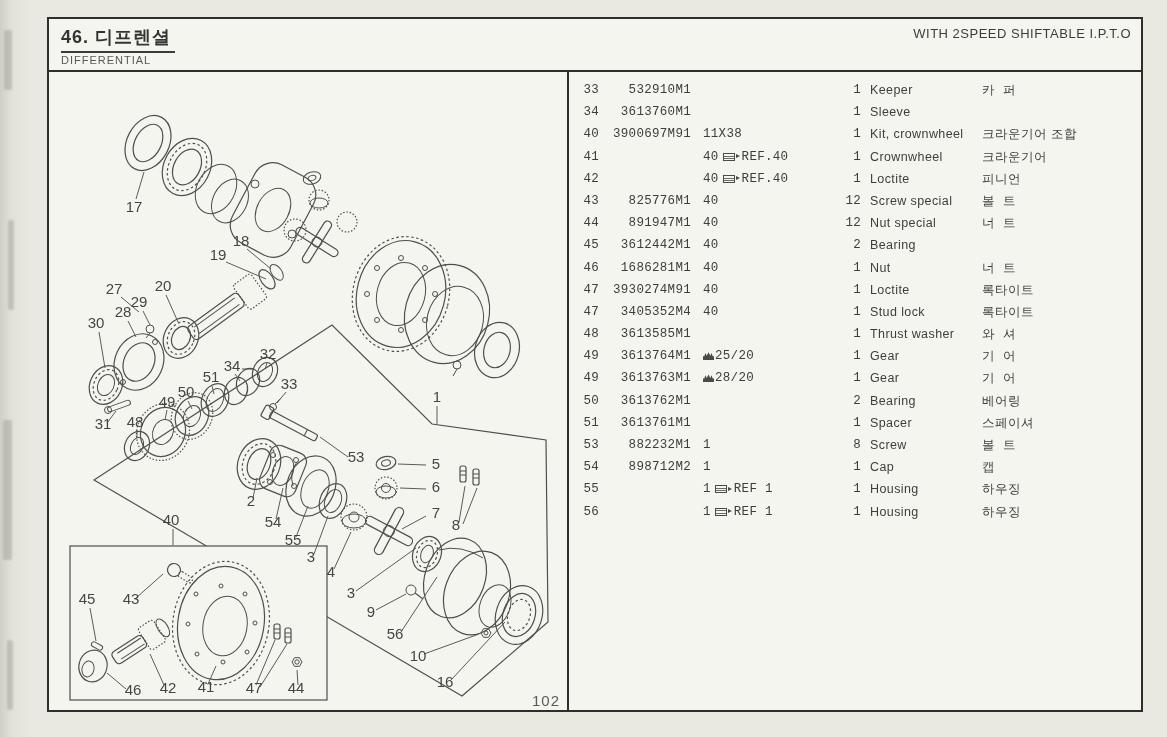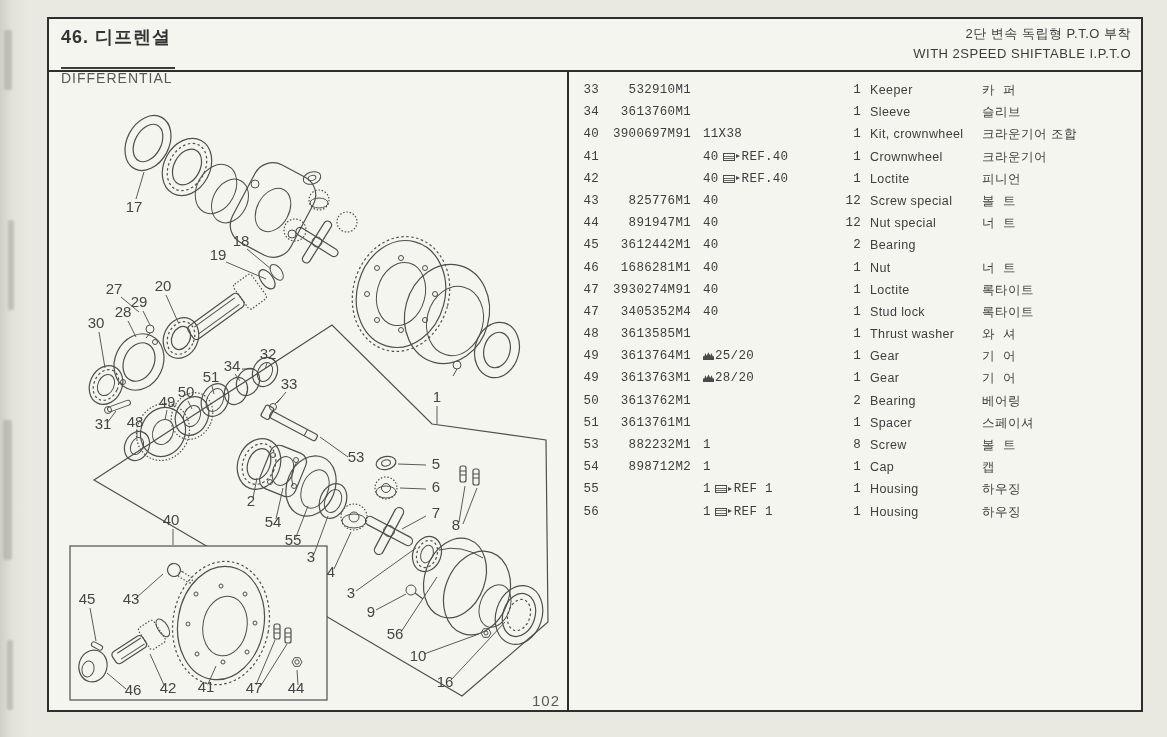--- a/index.html
+++ b/index.html
@@ -13,22 +13,22 @@
   .scan-edge{position:absolute;left:0;top:0;bottom:0;width:30px;
     background:linear-gradient(90deg,#cfcfc7 0,#e2e2da 40%,rgba(233,233,226,0) 100%);}
   .scan-mark{position:absolute;background:#9a9a90;opacity:.45;filter:blur(1px);border-radius:2px;}
   .sheet{
     position:absolute;left:47px;top:17px;width:1096px;height:695px;
     border:2px solid #2e2e2e;background:#f5f5f0;box-sizing:border-box;
   }
   .hdr{height:51px;border-bottom:2px solid #2e2e2e;position:relative;}
   .title-block{position:absolute;left:12px;top:6px;}
   .title-ko{font-size:18px;font-weight:bold;letter-spacing:1px;color:#333;
-    border-bottom:2px solid #3c3c3c;padding:0 4px 18px 0;display:inline-block;}
-  .title-en{font-size:14px;color:#585858;letter-spacing:1px;margin-top:1px;}
+    border-bottom:2px solid #3c3c3c;padding:0 4px 2px 0;display:inline-block;}
+  .title-en{font-size:11px;color:#585858;letter-spacing:1px;margin-top:1px;}
   .hdr-right{position:absolute;right:10px;top:5px;text-align:right;font-size:13px;
     line-height:1.55;color:#3c3c3c;letter-spacing:.5px;}
   .content{display:flex;height:640px;}
   .diagram-wrap{width:518px;position:relative;}
   .table-wrap{flex:1;border-left:2px solid #2e2e2e;padding-top:7px;overflow:hidden;}
   .prow{display:grid;grid-template-columns:36px 86px 132px 38px 120px auto;
     height:22.2px;line-height:22.2px;font-size:12.5px;white-space:pre;}
   .c-ref,.c-part,.c-remark,.c-qty{font-family:"Liberation Mono",monospace;letter-spacing:.3px;}
   .c-ref{text-align:right;padding-right:6px;}
   .c-part{text-align:right;}
@@ -63,21 +63,20 @@
 <div class="scan-mark" style="left:3px;top:420px;width:9px;height:140px;"></div>
 <div class="scan-mark" style="left:7px;top:640px;width:6px;height:70px;"></div>
 
 <div class="sheet">
   <div class="hdr">
     <div class="title-block">
       <div class="title-ko">46. 디프렌셜</div>
       <div class="title-en">DIFFERENTIAL</div>
     </div>
     <div class="hdr-right">
-      <div>2단 변속 독립형 P.T.O 부착</div>
       <div>WITH 2SPEED SHIFTABLE I.P.T.O</div>
     </div>
   </div>
 
   <div class="content">
     <div class="diagram-wrap">
       <svg width="518" height="640" viewBox="0 0 518 640">
 
         <polygon class="ln" points="45,408 283,253 383,352 497,368 499,550 413,624"></polygon>
 
@@ -428,21 +427,20 @@
     <span class="c-en">Keeper</span>
     <span class="c-ko">카  퍼</span>
   </div>
 
   <div class="prow">
     <span class="c-ref">34</span>
     <span class="c-part">3613760M1</span>
     <span class="c-remark"><span></span><span></span></span>
     <span class="c-qty">1</span>
     <span class="c-en">Sleeve</span>
-    <span class="c-ko">슬리브</span>
   </div>
 
   <div class="prow">
     <span class="c-ref">40</span>
     <span class="c-part">3900697M91</span>
     <span class="c-remark"><span>11X38</span><span></span></span>
     <span class="c-qty">1</span>
     <span class="c-en">Kit, crownwheel</span>
     <span class="c-ko">크라운기어 조합</span>
   </div>

